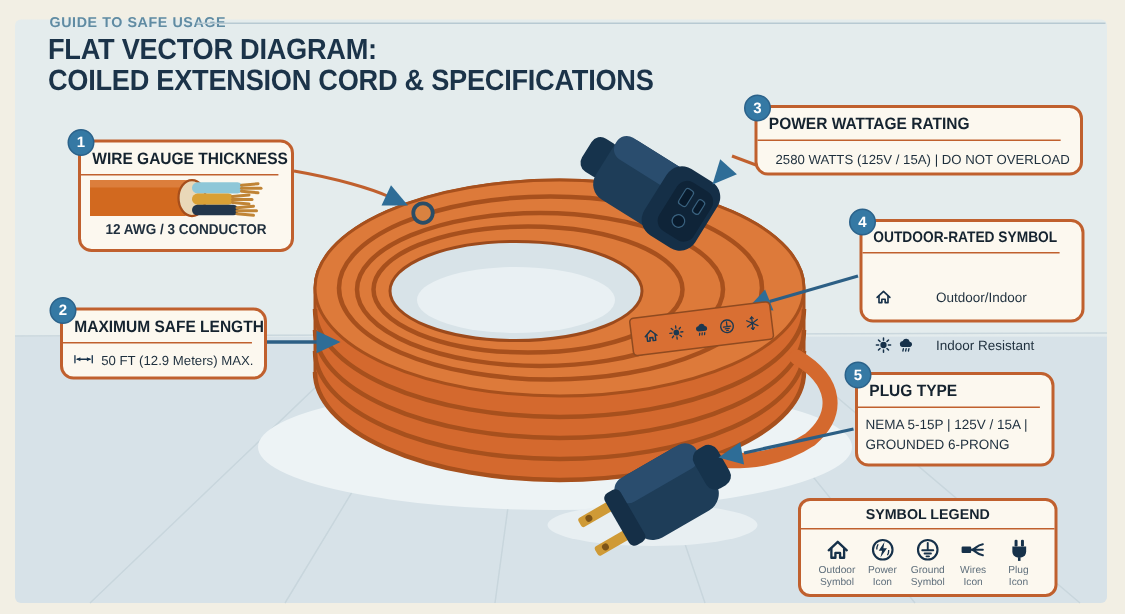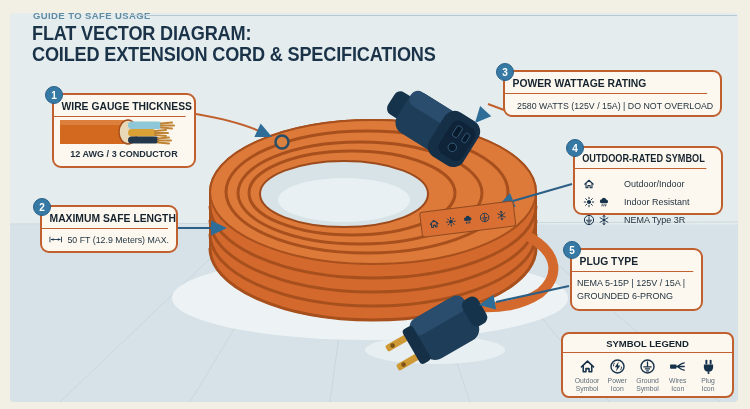--- a/index.html
+++ b/index.html
@@ -51,29 +51,29 @@
     text-align:center;font-size:9.5px;font-weight:bold;color:#20303e;margin-top:1px;
     transform:scaleX(.95);
   }
   .cable-art{display:block;margin:0 auto;width:128px;height:30px}
 
   #box-max-length{left:40px;top:205px;width:138px;height:48px}
   #box-wattage{left:503px;top:70px;width:219px;height:47px}
   #box-outdoor{left:573px;top:146px;width:150px;height:69px}
   #box-outdoor .hd{font-size:10.2px;transform:scaleX(.9)}
   #box-outdoor .bd{display:block;padding:3px 8px 2px}
-  .spec-row{display:flex;align-items:center;gap:4px;margin:5px 0;height:13px}
+  .spec-row{display:flex;align-items:center;gap:4px;margin:19px 0;height:13px}
   .spec-row .icons{display:flex;gap:3px;width:37px;flex:none}
   .spec-row .lbl{font-size:9px;color:#1e2f3d;white-space:nowrap}
 
   #box-plug-type{left:570px;top:248px;width:133px;height:63px}
   #box-plug-type .bd{display:block;line-height:12.5px;font-size:9px;padding:5px 5px}
 
   #legend{
-    position:absolute;left:561px;top:332px;width:173px;height:66px;
+    position:absolute;left:532px;top:332px;width:173px;height:66px;
     background:#fcf8ef;border:2px solid #c0602e;border-radius:8px;box-sizing:border-box;
   }
   #legend .lg-title{
     text-align:center;font-size:9.5px;font-weight:bold;color:#15232f;
     padding:4px 0 3px;border-bottom:1.5px solid #c0602e;
   }
   #legend .lg-items{display:flex;justify-content:space-between;padding:5px 9px 2px}
   .lg-item{display:flex;flex-direction:column;align-items:center;width:30px}
   .lg-item .lbl{font-size:6.8px;line-height:8px;color:#5f6f7c;text-align:center;margin-top:2px;white-space:nowrap}
 

